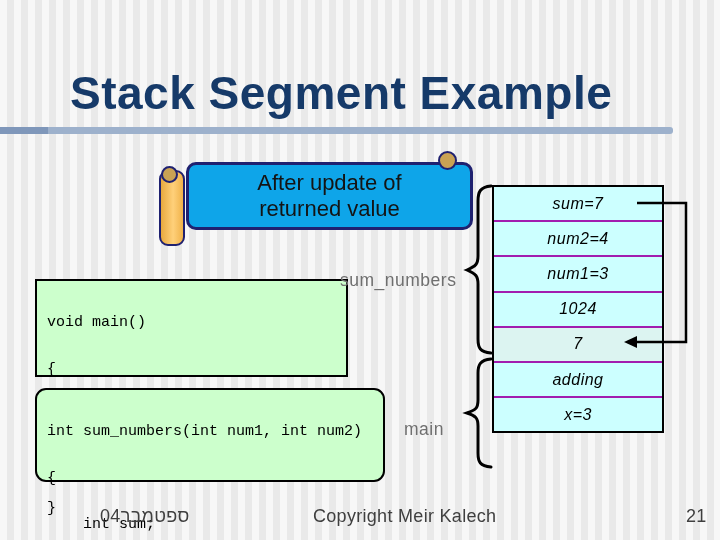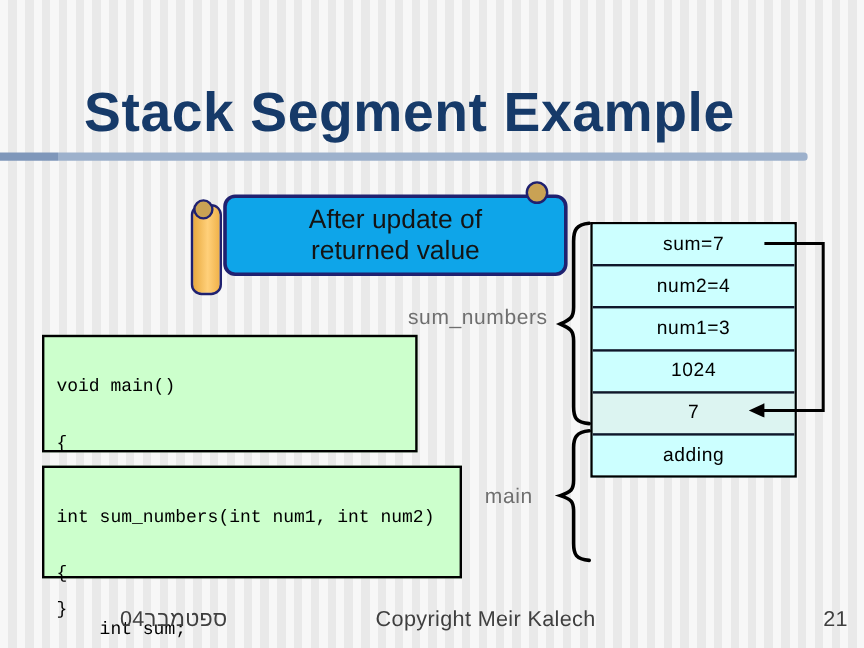--- a/index.html
+++ b/index.html
@@ -45,34 +45,34 @@
     background:#c9a254;border:2px solid #1f2170;z-index:3;
   }
   
   .codebox{
     background:#ccffcc;border:2px solid #000;
     font-family:"Liberation Mono",monospace;font-weight:normal;
     font-size:15px;line-height:15.5px;color:#000;
     white-space:pre;padding:3px 0 0 10px;box-sizing:border-box;
   }
   .code1{left:35px;top:279px;width:313px;height:98px;}
-  .code2{left:35px;top:388px;width:350px;height:94px;}
+  .code2{left:35px;top:388px;width:350px;height:94px;border-radius:11px;}
   
   .framelabel{
-    font-size:17.5px;color:#6f6f6f;letter-spacing:0.5px;white-space:nowrap;
+    font-size:17.5px;color:#6f6f6f;letter-spacing:0.5px;white-space:nowrap;margin-top:16px;
   }
   .lbl-sum{left:340px;top:254px;width:116px;text-align:right;}
   .lbl-main{left:404px;top:403px;}
   
   .stack{
     left:492px;top:185px;width:168px;
-    border:2px solid #000;background:#ccffff;
+    border:2px solid #000;background:#ccffff;font-style:italic;
   }
   .cell{
-    height:33.2px;border-top:2px solid #0f172a;background:#ccffff;
+    height:33.2px;border-top:2px solid #a21caf;background:#ccffff;
     display:flex;align-items:center;justify-content:center;
     font-size:16px;color:#000;letter-spacing:0.5px;
   }
   .cell:first-child{border-top:none;}
   .cell.lighter{background:#dcf4f1;}
   
   .overlay{left:0;top:0;width:720px;height:540px;pointer-events:none;z-index:4;}
   
   .footer-text{font-size:18px;color:#3f3f3f;letter-spacing:0.3px;white-space:nowrap;}
   .f-date{left:100px;top:506px;}
@@ -113,20 +113,21 @@
 <div class="abs framelabel lbl-sum">sum_numbers</div>
 <div class="abs framelabel lbl-main">main</div>
 
 <div class="abs stack">
   <div class="cell">sum=7</div>
   <div class="cell">num2=4</div>
   <div class="cell">num1=3</div>
   <div class="cell">1024</div>
   <div class="cell lighter">7</div>
   <div class="cell">adding</div>
+  <div class="cell">x=3</div>
 </div>
 
 <svg class="abs overlay" viewBox="0 0 720 540" xmlns="http://www.w3.org/2000/svg">
 
   <path d="M 491 186 C 480 187 478 192 478 201 L 478 256 C 478 264 476 266 467 270 C 476 274 478 276 478 284 L 478 339 C 478 348 480 352 491 353" fill="none" stroke="#000000" stroke-width="3" stroke-linecap="round"></path>
 
   <path d="M 491 359 C 480 360 478 365 478 373 L 478 400 C 478 408 476 410 467 413 C 476 416 478 418 478 426 L 478 453 C 478 462 480 466 491 467" fill="none" stroke="#000000" stroke-width="3" stroke-linecap="round"></path>
 
   <path d="M 637 203 L 686 203 L 686 342 L 636 342" fill="none" stroke="#000000" stroke-width="2.5"></path>
   <polygon points="624,342 637,336 637,348" fill="#000000"></polygon>

